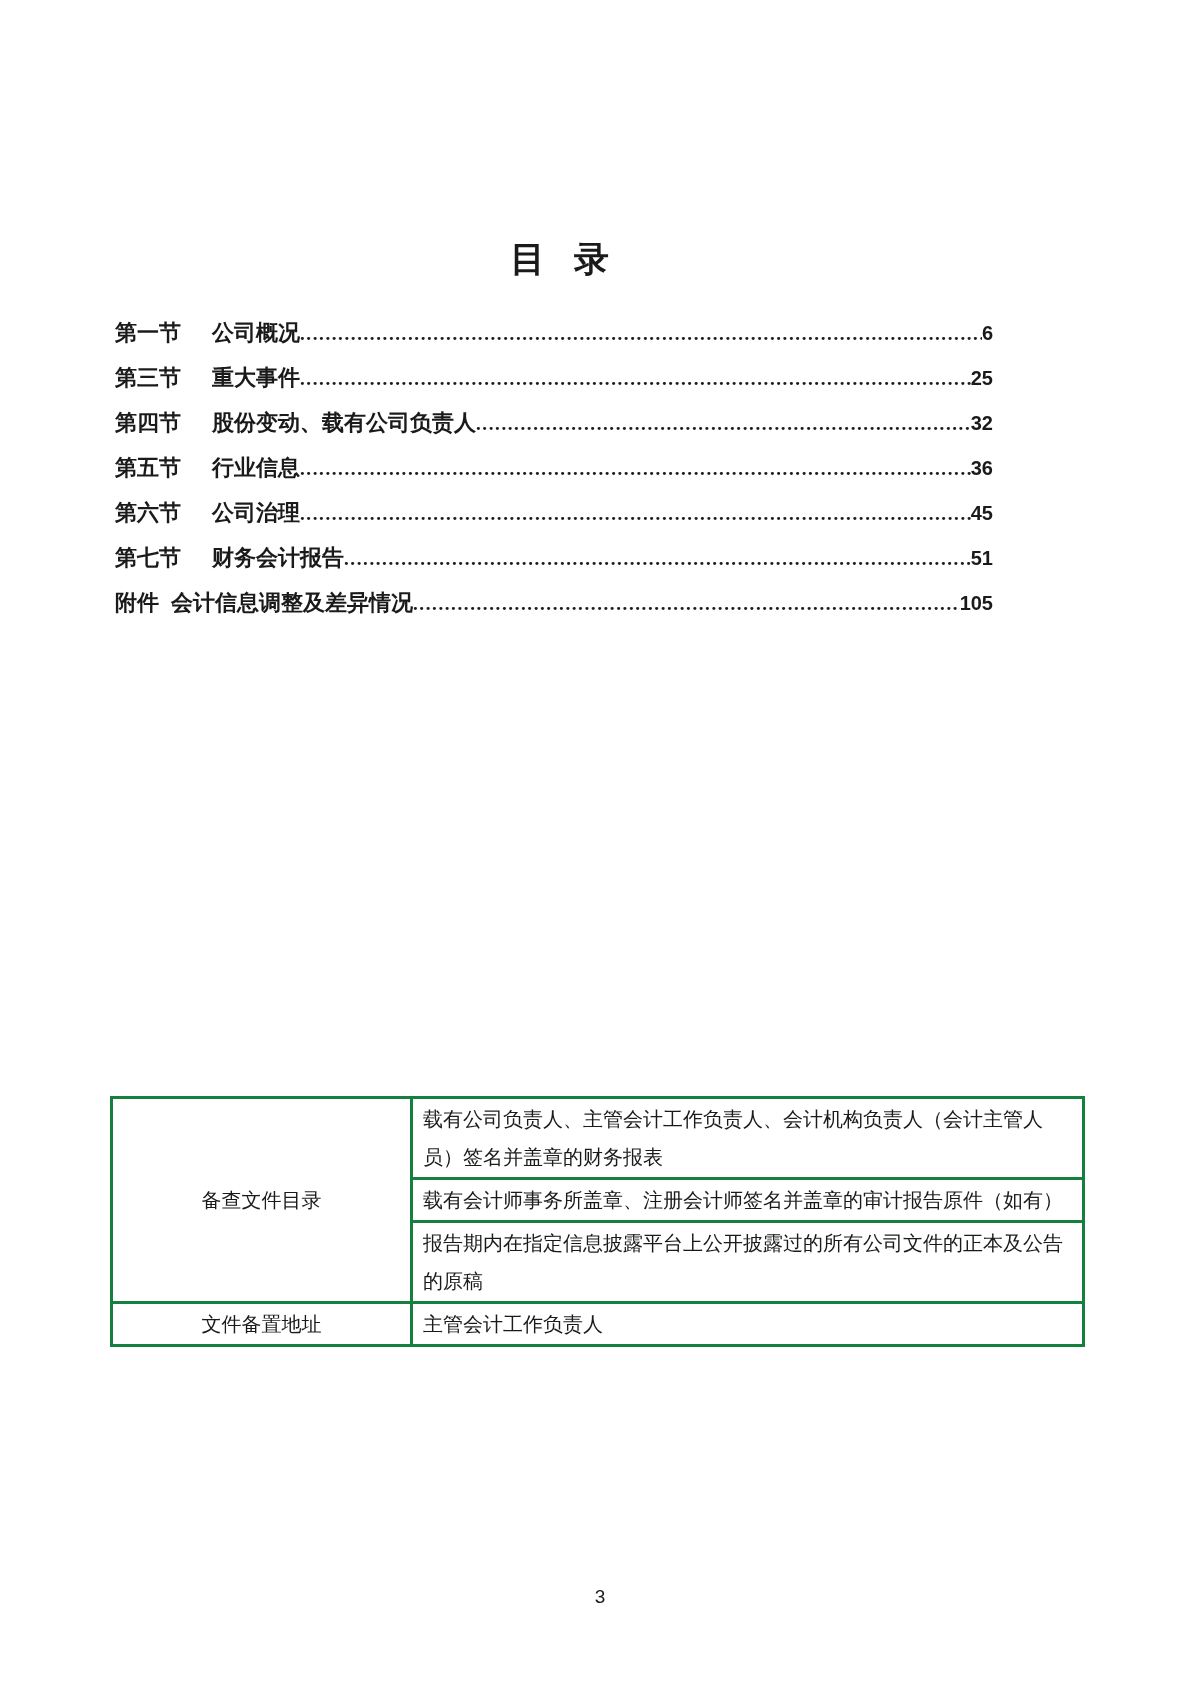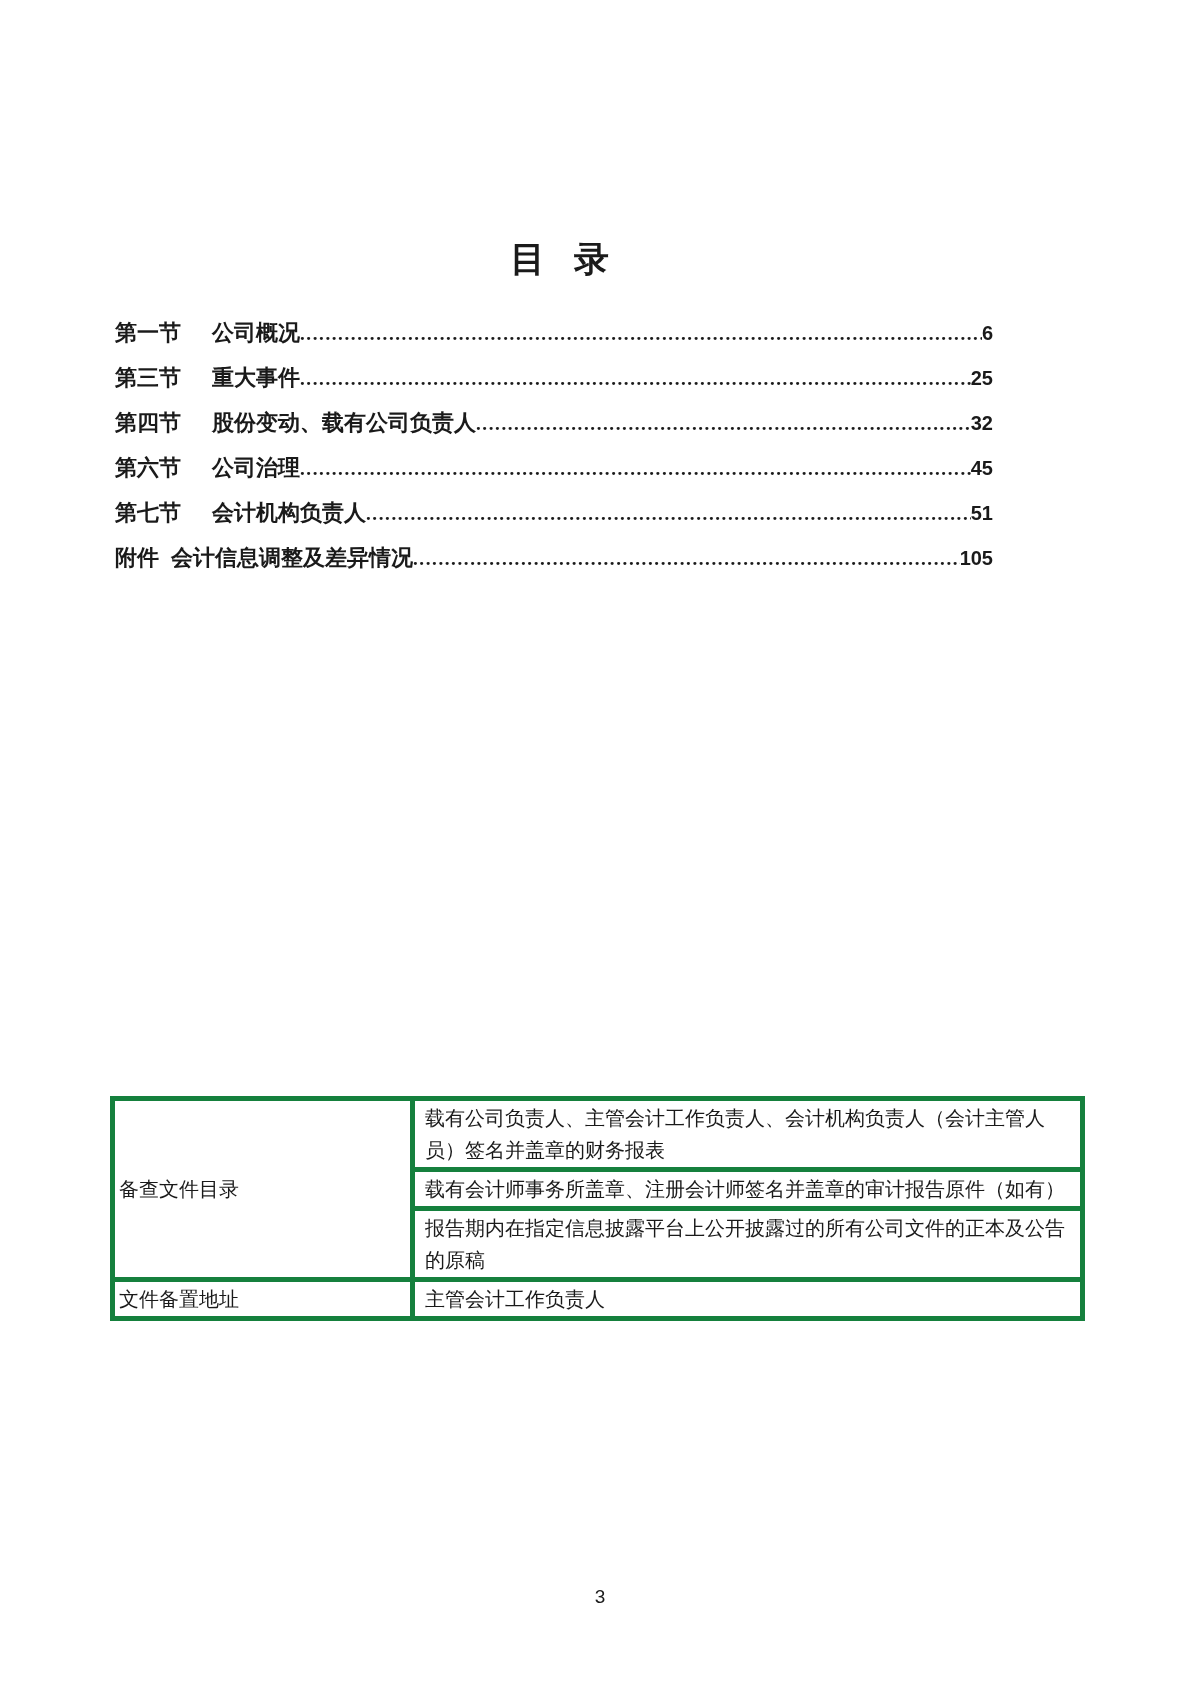--- a/index.html
+++ b/index.html
@@ -80,29 +80,30 @@
   .ref-table {
     position: absolute;
     top: 1056px;
     left: 110px;
     width: 975px;
     border-collapse: collapse;
     table-layout: fixed;
     font-size: 20px;
   }
   .ref-table td {
-    border: 5px solid #15803d;
+    border: 3px solid #15803d;
     padding: 1px 10px;
-    line-height: 32px;
+    line-height: 38px;
     vertical-align: middle;
   }
   .ref-table {
     border: 2px solid #8db8e0;
   }
   .ref-table td.hdr {
+    text-align: center;
     padding: 0 4px;
   }
 
   
   .page-num {
     position: absolute;
     top: 1546px;
     left: 0;
     width: 1200px;
     text-align: center;
@@ -134,31 +135,37 @@
       <span class="toc-page">25</span>
     </div>
 
     <div class="toc-row">
       <span class="toc-section">第四节</span>
       <span class="toc-title">股份变动、载有公司负责人</span>
       <span class="toc-dots"></span>
       <span class="toc-page">32</span>
     </div>
 
+    <div class="toc-row">
+      <span class="toc-section">第五节</span>
+      <span class="toc-title">行业信息</span>
+      <span class="toc-dots"></span>
+      <span class="toc-page">36</span>
+    </div>
 
     <div class="toc-row">
       <span class="toc-section">第六节</span>
       <span class="toc-title">公司治理</span>
       <span class="toc-dots"></span>
       <span class="toc-page">45</span>
     </div>
 
     <div class="toc-row">
       <span class="toc-section">第七节</span>
-      <span class="toc-title">会计机构负责人</span>
+      <span class="toc-title">财务会计报告</span>
       <span class="toc-dots"></span>
       <span class="toc-page">51</span>
     </div>
 
     <div class="toc-row toc-row--attachment">
       <span class="toc-section">附件</span>
       <span class="toc-title">会计信息调整及差异情况</span>
       <span class="toc-dots"></span>
       <span class="toc-page">105</span>
     </div>

